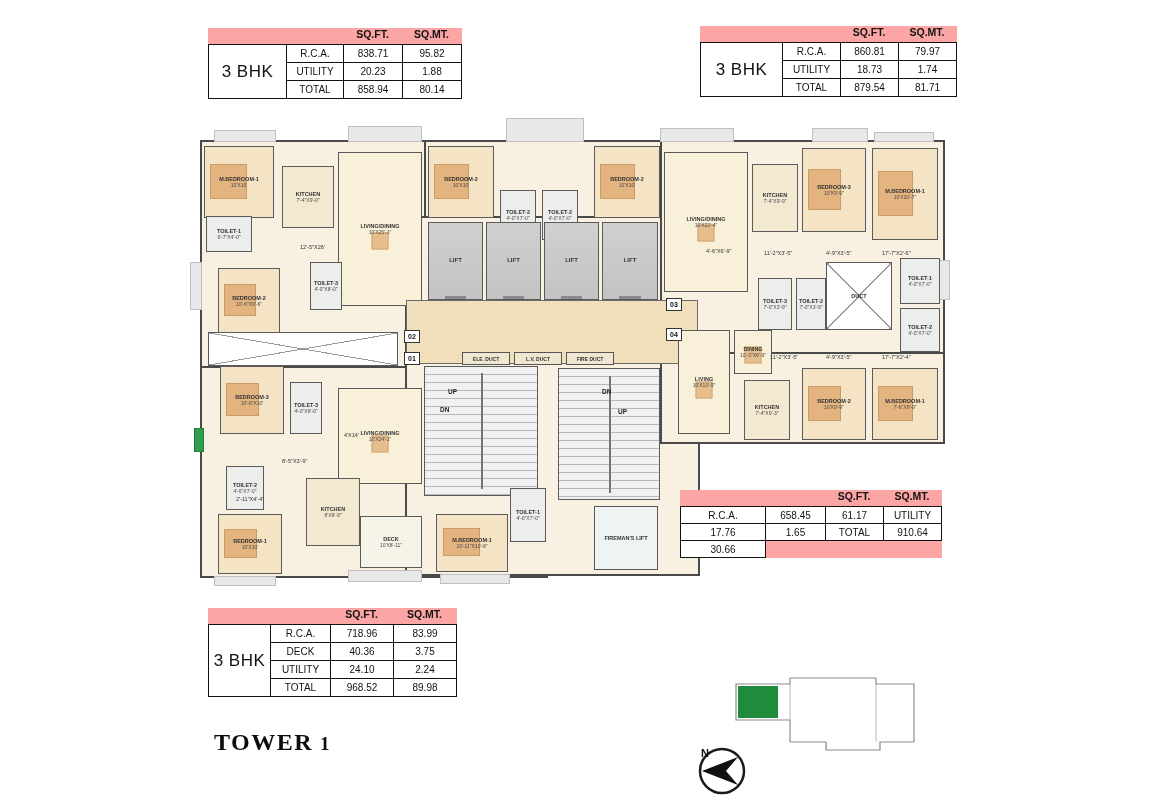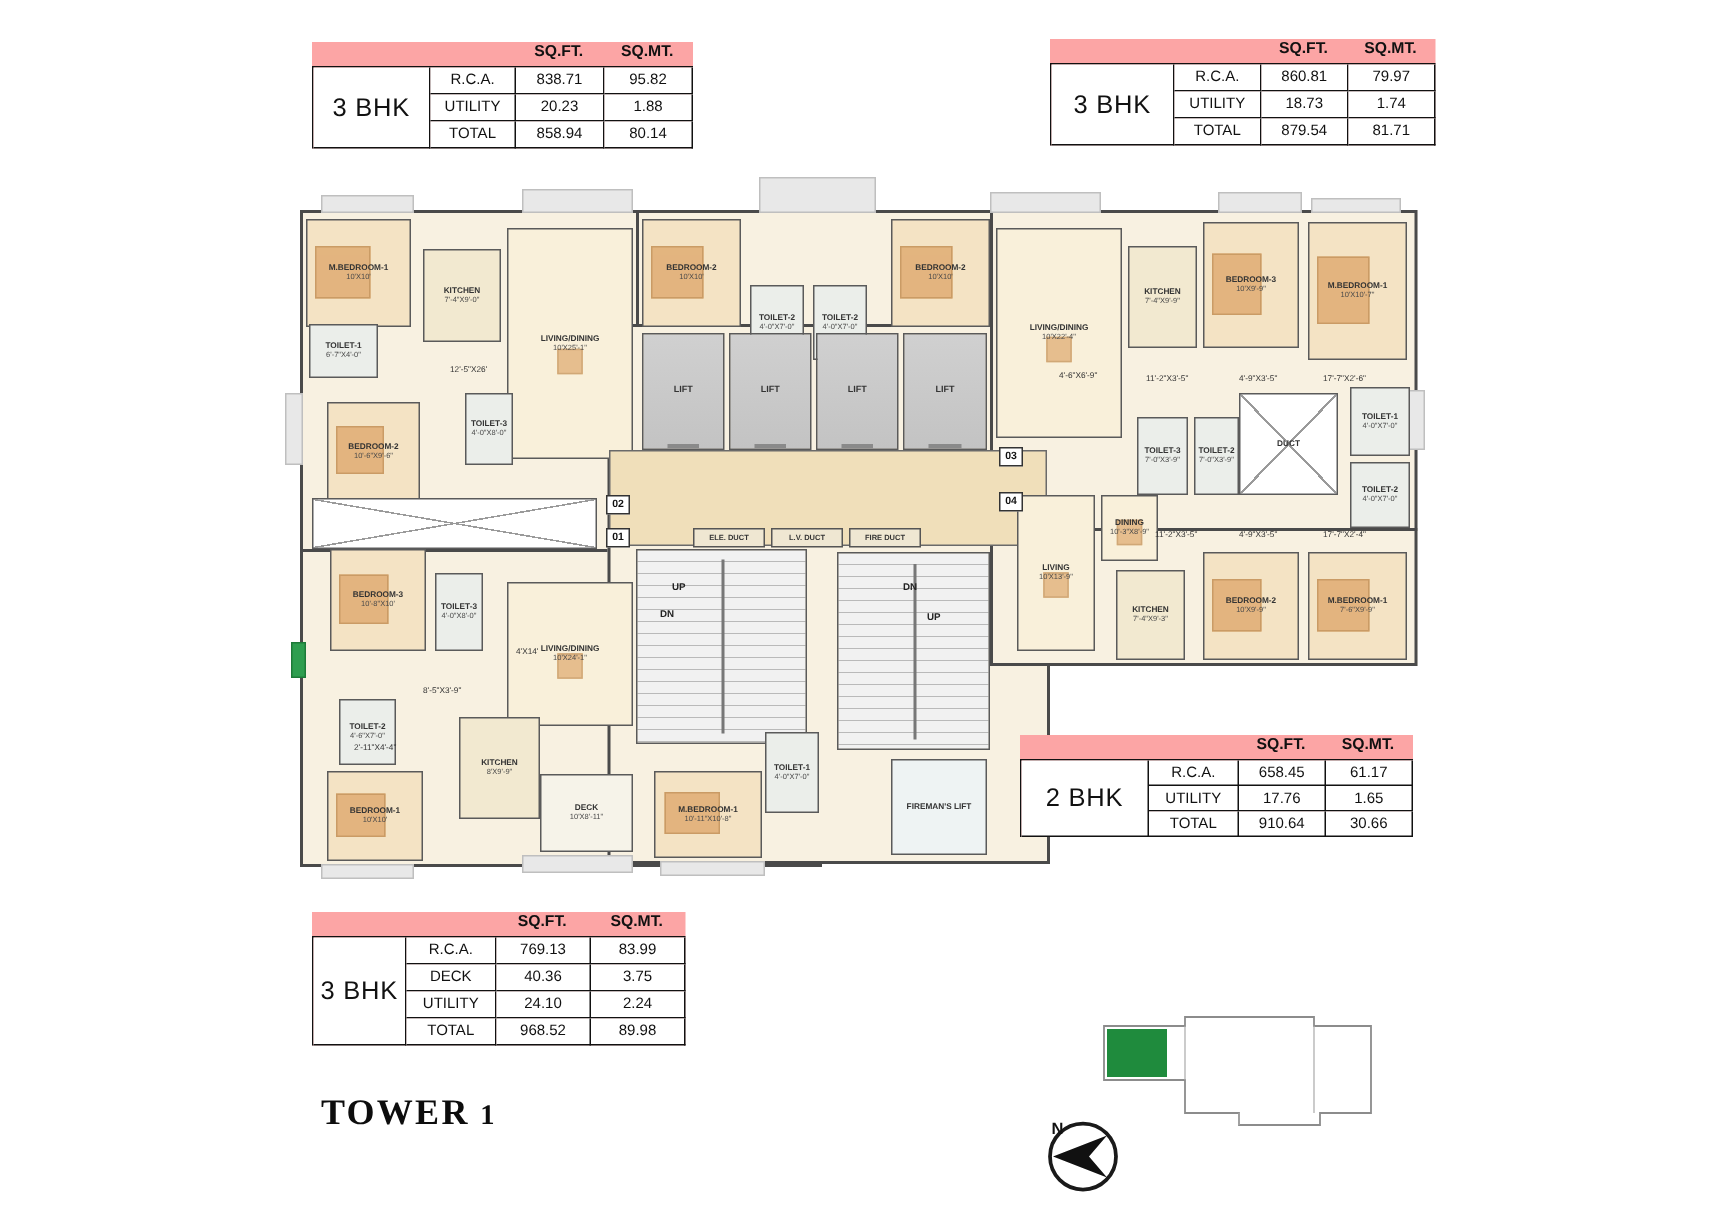--- a/index.html
+++ b/index.html
@@ -320,41 +320,40 @@
       <div class="tcell">879.54</div>
       <div class="tcell">81.71</div>
     </div>
   </div>
 <div class="areatable" style="left: 680px; top: 490px;">
     <div class="thead" style="padding-left: 145px;">
       <span style="width: 58px;">SQ.FT.</span>
       <span style="width: 58px;">SQ.MT.</span>
     </div>
     <div class="tbody" style="grid-template-columns: 85px 60px 58px 58px; grid-auto-rows: 17px;">
-      <div class="tcell unitcell" style="grid-area: 1 / 1 / span 3;">2 BHK</div>
       <div class="tcell">R.C.A.</div>
       <div class="tcell">658.45</div>
       <div class="tcell">61.17</div>
       <div class="tcell">UTILITY</div>
       <div class="tcell">17.76</div>
       <div class="tcell">1.65</div>
       <div class="tcell">TOTAL</div>
       <div class="tcell">910.64</div>
       <div class="tcell">30.66</div>
     </div>
   </div>
 <div class="areatable" style="left: 208px; top: 608px;">
     <div class="thead" style="padding-left: 122px;">
       <span style="width: 63px;">SQ.FT.</span>
       <span style="width: 63px;">SQ.MT.</span>
     </div>
     <div class="tbody" style="grid-template-columns: 62px 60px 63px 63px; grid-auto-rows: 18px;">
       <div class="tcell unitcell" style="grid-area: 1 / 1 / span 4;">3 BHK</div>
       <div class="tcell">R.C.A.</div>
-      <div class="tcell">769.13</div>
+      <div class="tcell">718.96</div>
       <div class="tcell">83.99</div>
       <div class="tcell">DECK</div>
       <div class="tcell">40.36</div>
       <div class="tcell">3.75</div>
       <div class="tcell">UTILITY</div>
       <div class="tcell">24.10</div>
       <div class="tcell">2.24</div>
       <div class="tcell">TOTAL</div>
       <div class="tcell">968.52</div>
       <div class="tcell">89.98</div>

